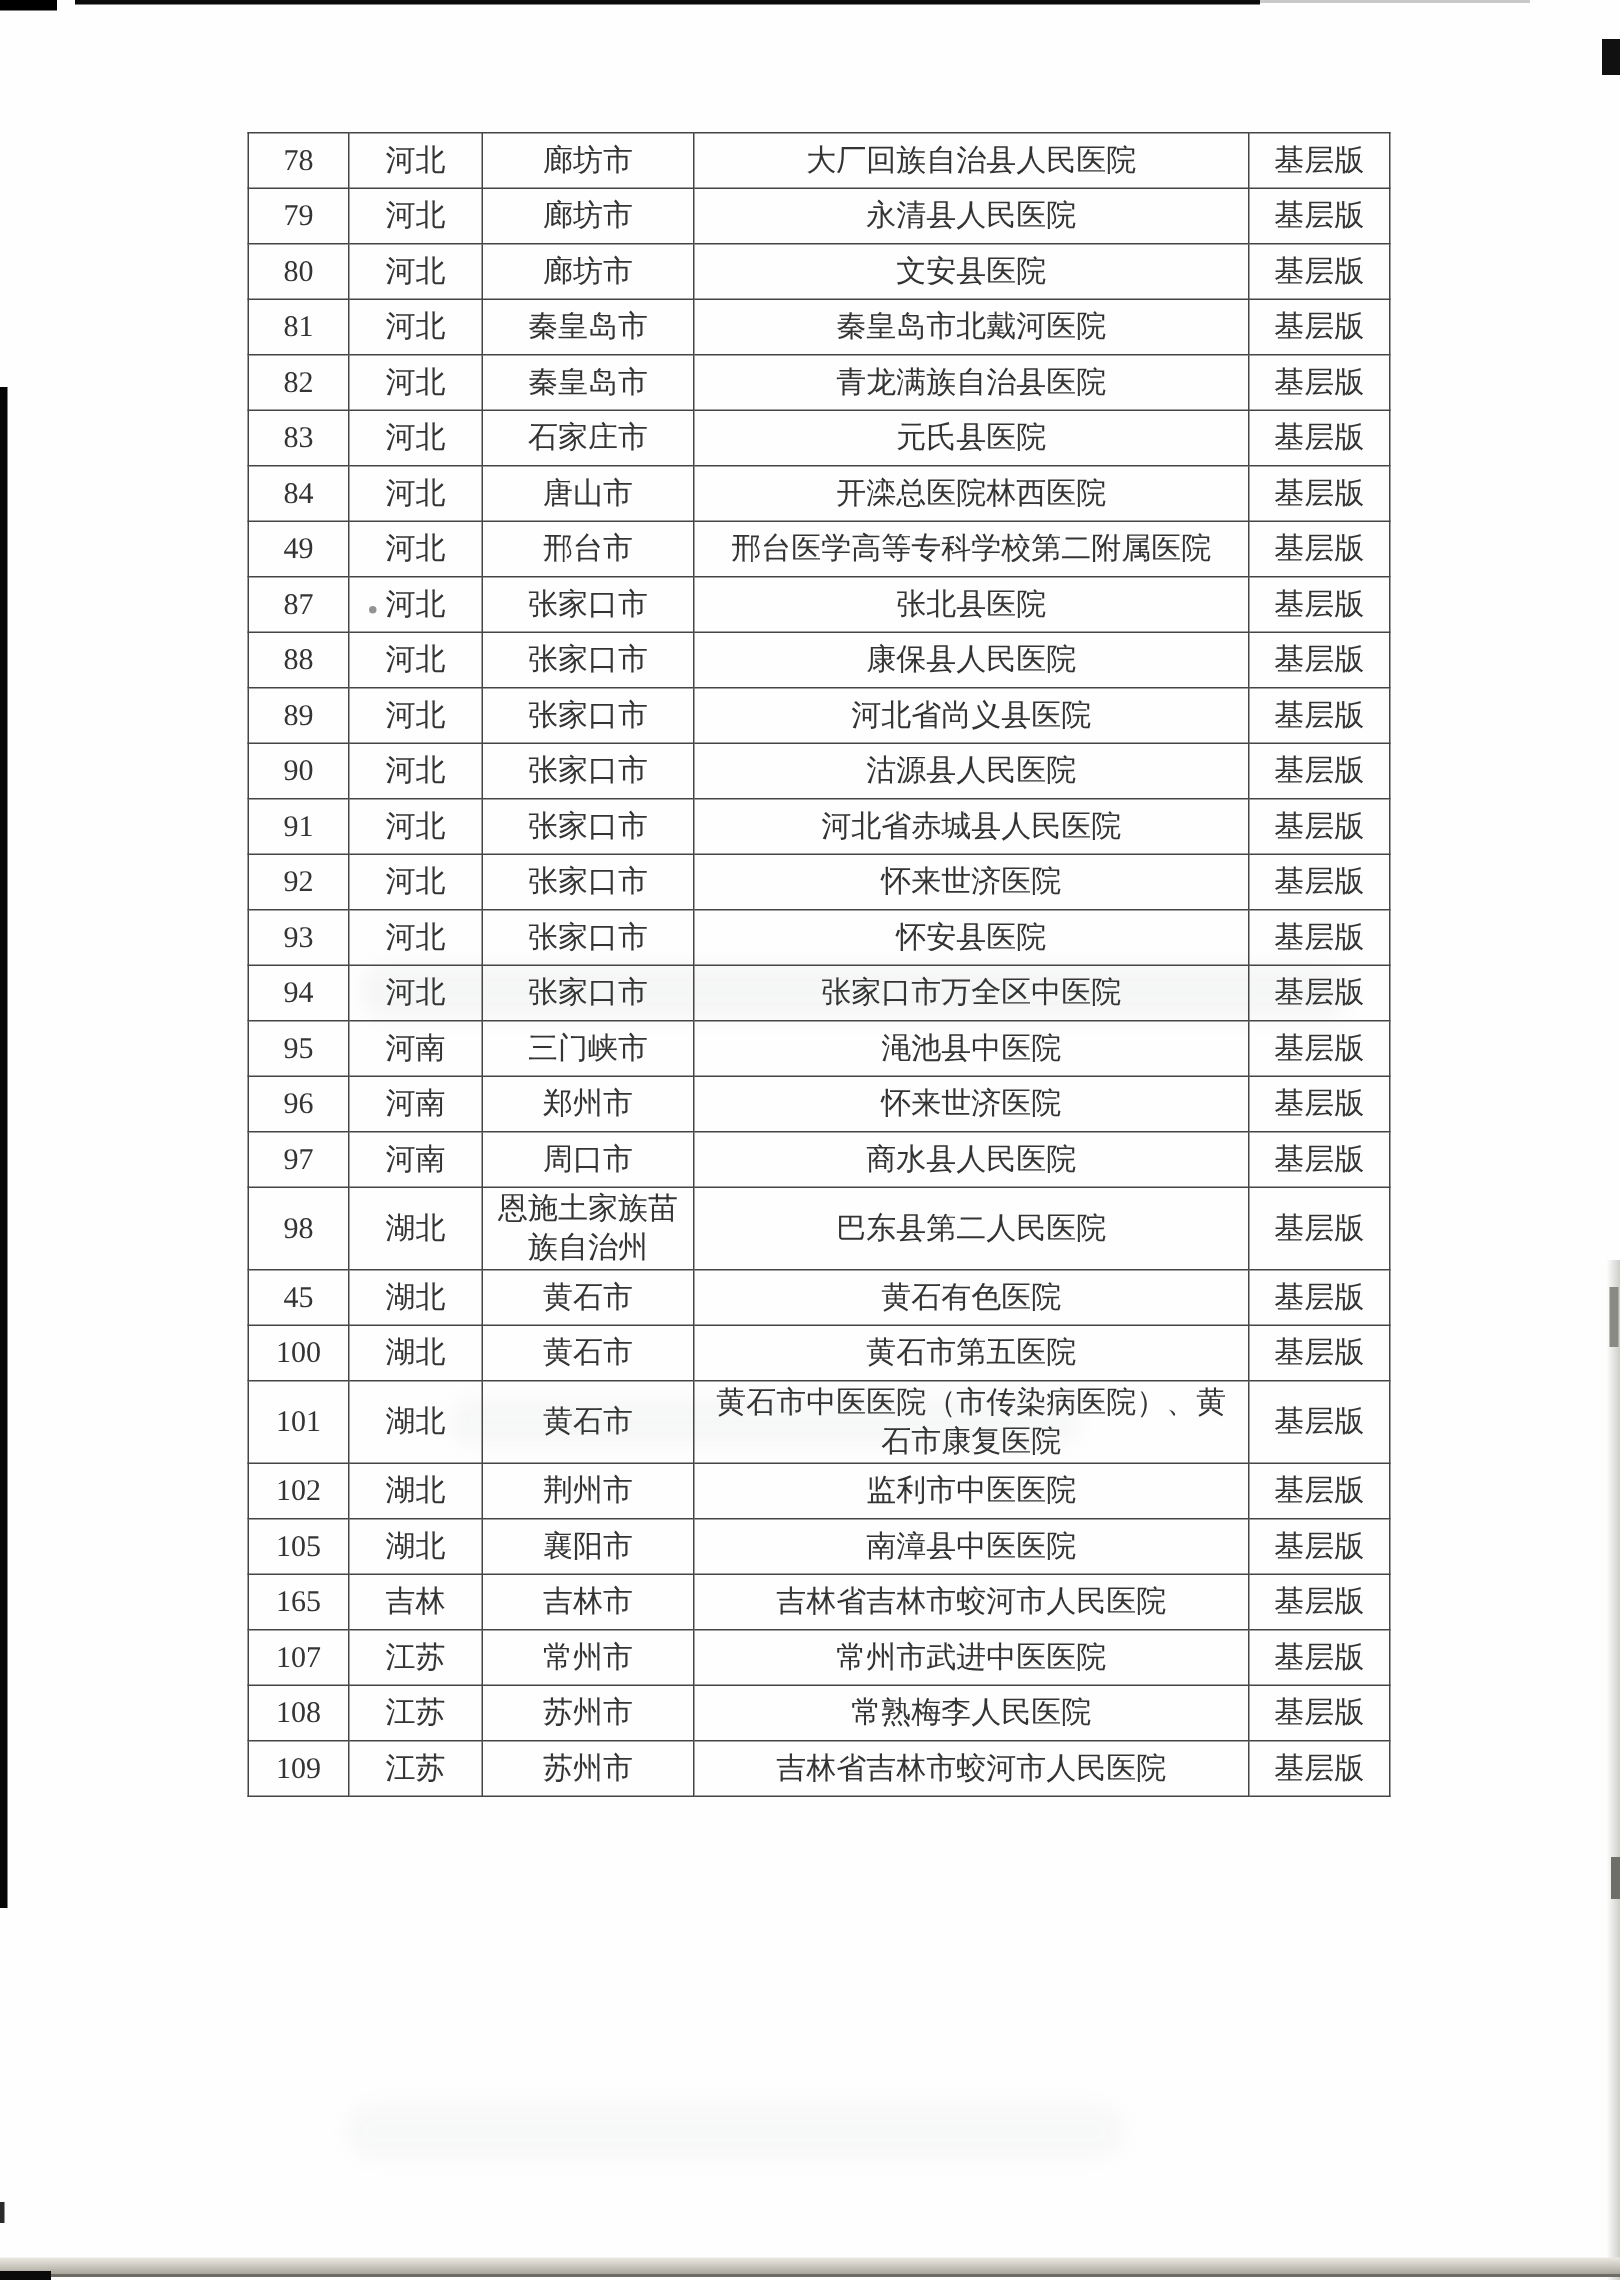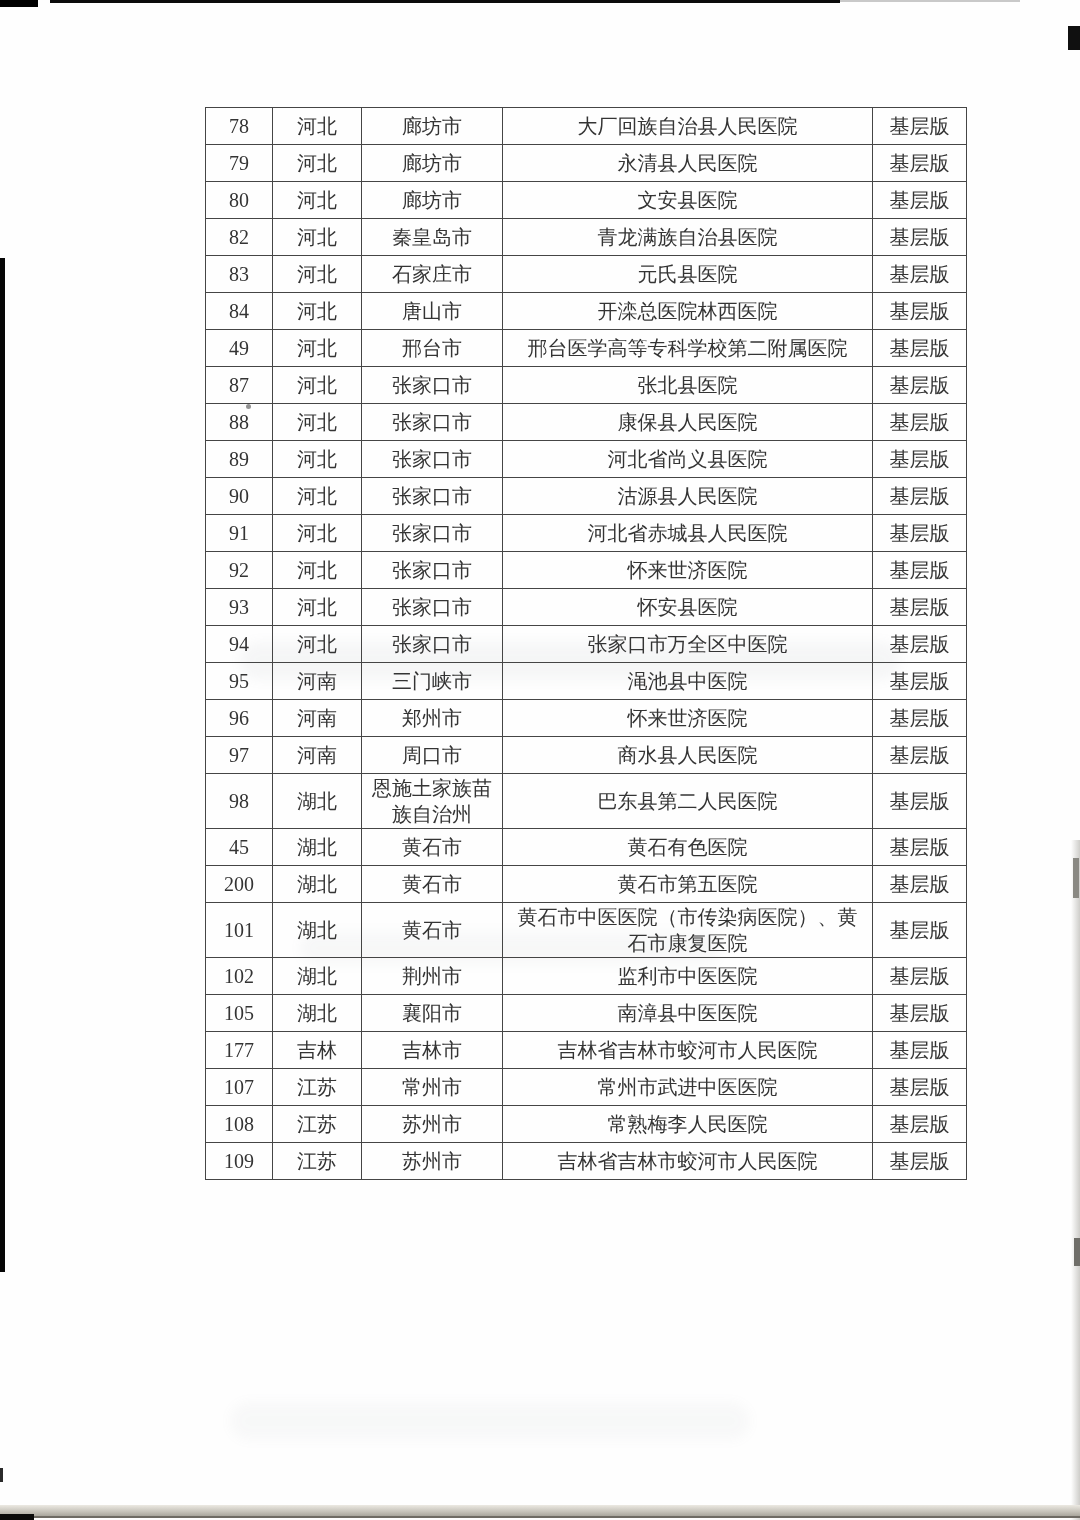--- a/index.html
+++ b/index.html
@@ -17,26 +17,25 @@
   .page {
     position: absolute;
     inset: 0;
     background: #fefefe;
   }
 
   
   table.doc-table {
     position: absolute;
     left: 165px;
-    top: 107px;
+    top: 88px;
     width: 761px;
     border-collapse: collapse;
     table-layout: fixed;
     background: transparent;
-    margin-left: 40px;
   }
   table.doc-table td {
     border: 1px solid #454545;
     text-align: center;
     vertical-align: middle;
     font-size: 20px;
     line-height: 26px;
     color: #343434;
     padding: 1px 6px;
     height: 34px;
@@ -129,20 +128,27 @@
       <td>基层版</td>
     </tr>
         <tr>
       <td>80</td>
       <td>河北</td>
       <td>廊坊市</td>
       <td>文安县医院</td>
       <td>基层版</td>
     </tr>
         <tr>
+      <td>81</td>
+      <td>河北</td>
+      <td>秦皇岛市</td>
+      <td>秦皇岛市北戴河医院</td>
+      <td>基层版</td>
+    </tr>
+        <tr>
       <td>82</td>
       <td>河北</td>
       <td>秦皇岛市</td>
       <td>青龙满族自治县医院</td>
       <td>基层版</td>
     </tr>
         <tr>
       <td>83</td>
       <td>河北</td>
       <td>石家庄市</td>
@@ -248,21 +254,21 @@
       <td>基层版</td>
     </tr>
         <tr>
       <td>45</td>
       <td>湖北</td>
       <td>黄石市</td>
       <td>黄石有色医院</td>
       <td>基层版</td>
     </tr>
         <tr>
-      <td>200</td>
+      <td>100</td>
       <td>湖北</td>
       <td>黄石市</td>
       <td>黄石市第五医院</td>
       <td>基层版</td>
     </tr>
         <tr>
       <td>101</td>
       <td>湖北</td>
       <td>黄石市</td>
       <td>黄石市中医医院（市传染病医院）、黄石市康复医院</td>
@@ -276,21 +282,21 @@
       <td>基层版</td>
     </tr>
         <tr>
       <td>105</td>
       <td>湖北</td>
       <td>襄阳市</td>
       <td>南漳县中医医院</td>
       <td>基层版</td>
     </tr>
         <tr>
-      <td>177</td>
+      <td>165</td>
       <td>吉林</td>
       <td>吉林市</td>
       <td>吉林省吉林市蛟河市人民医院</td>
       <td>基层版</td>
     </tr>
         <tr>
       <td>107</td>
       <td>江苏</td>
       <td>常州市</td>
       <td>常州市武进中医医院</td>

